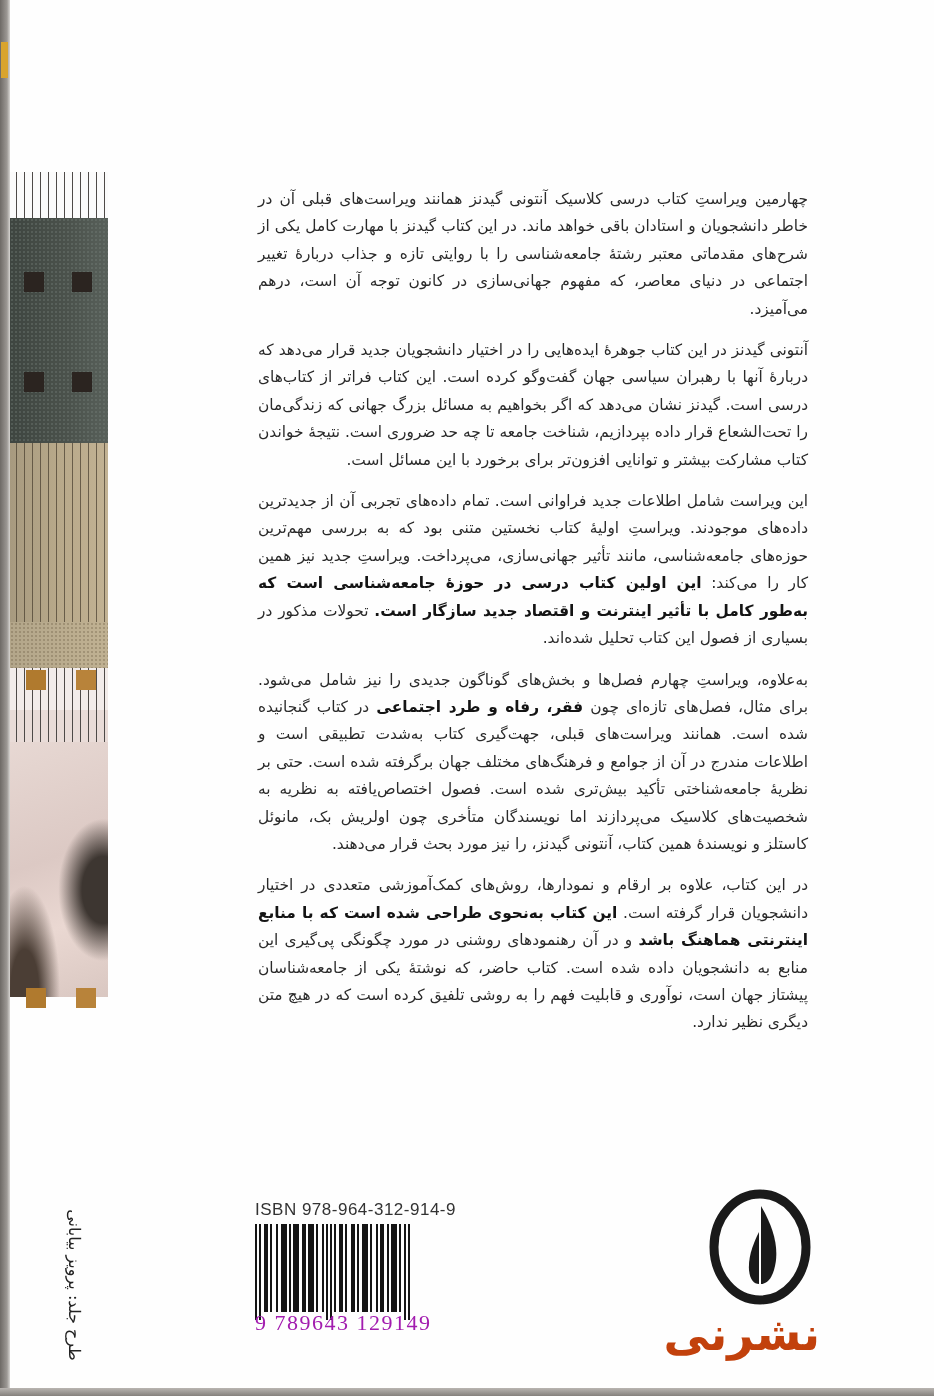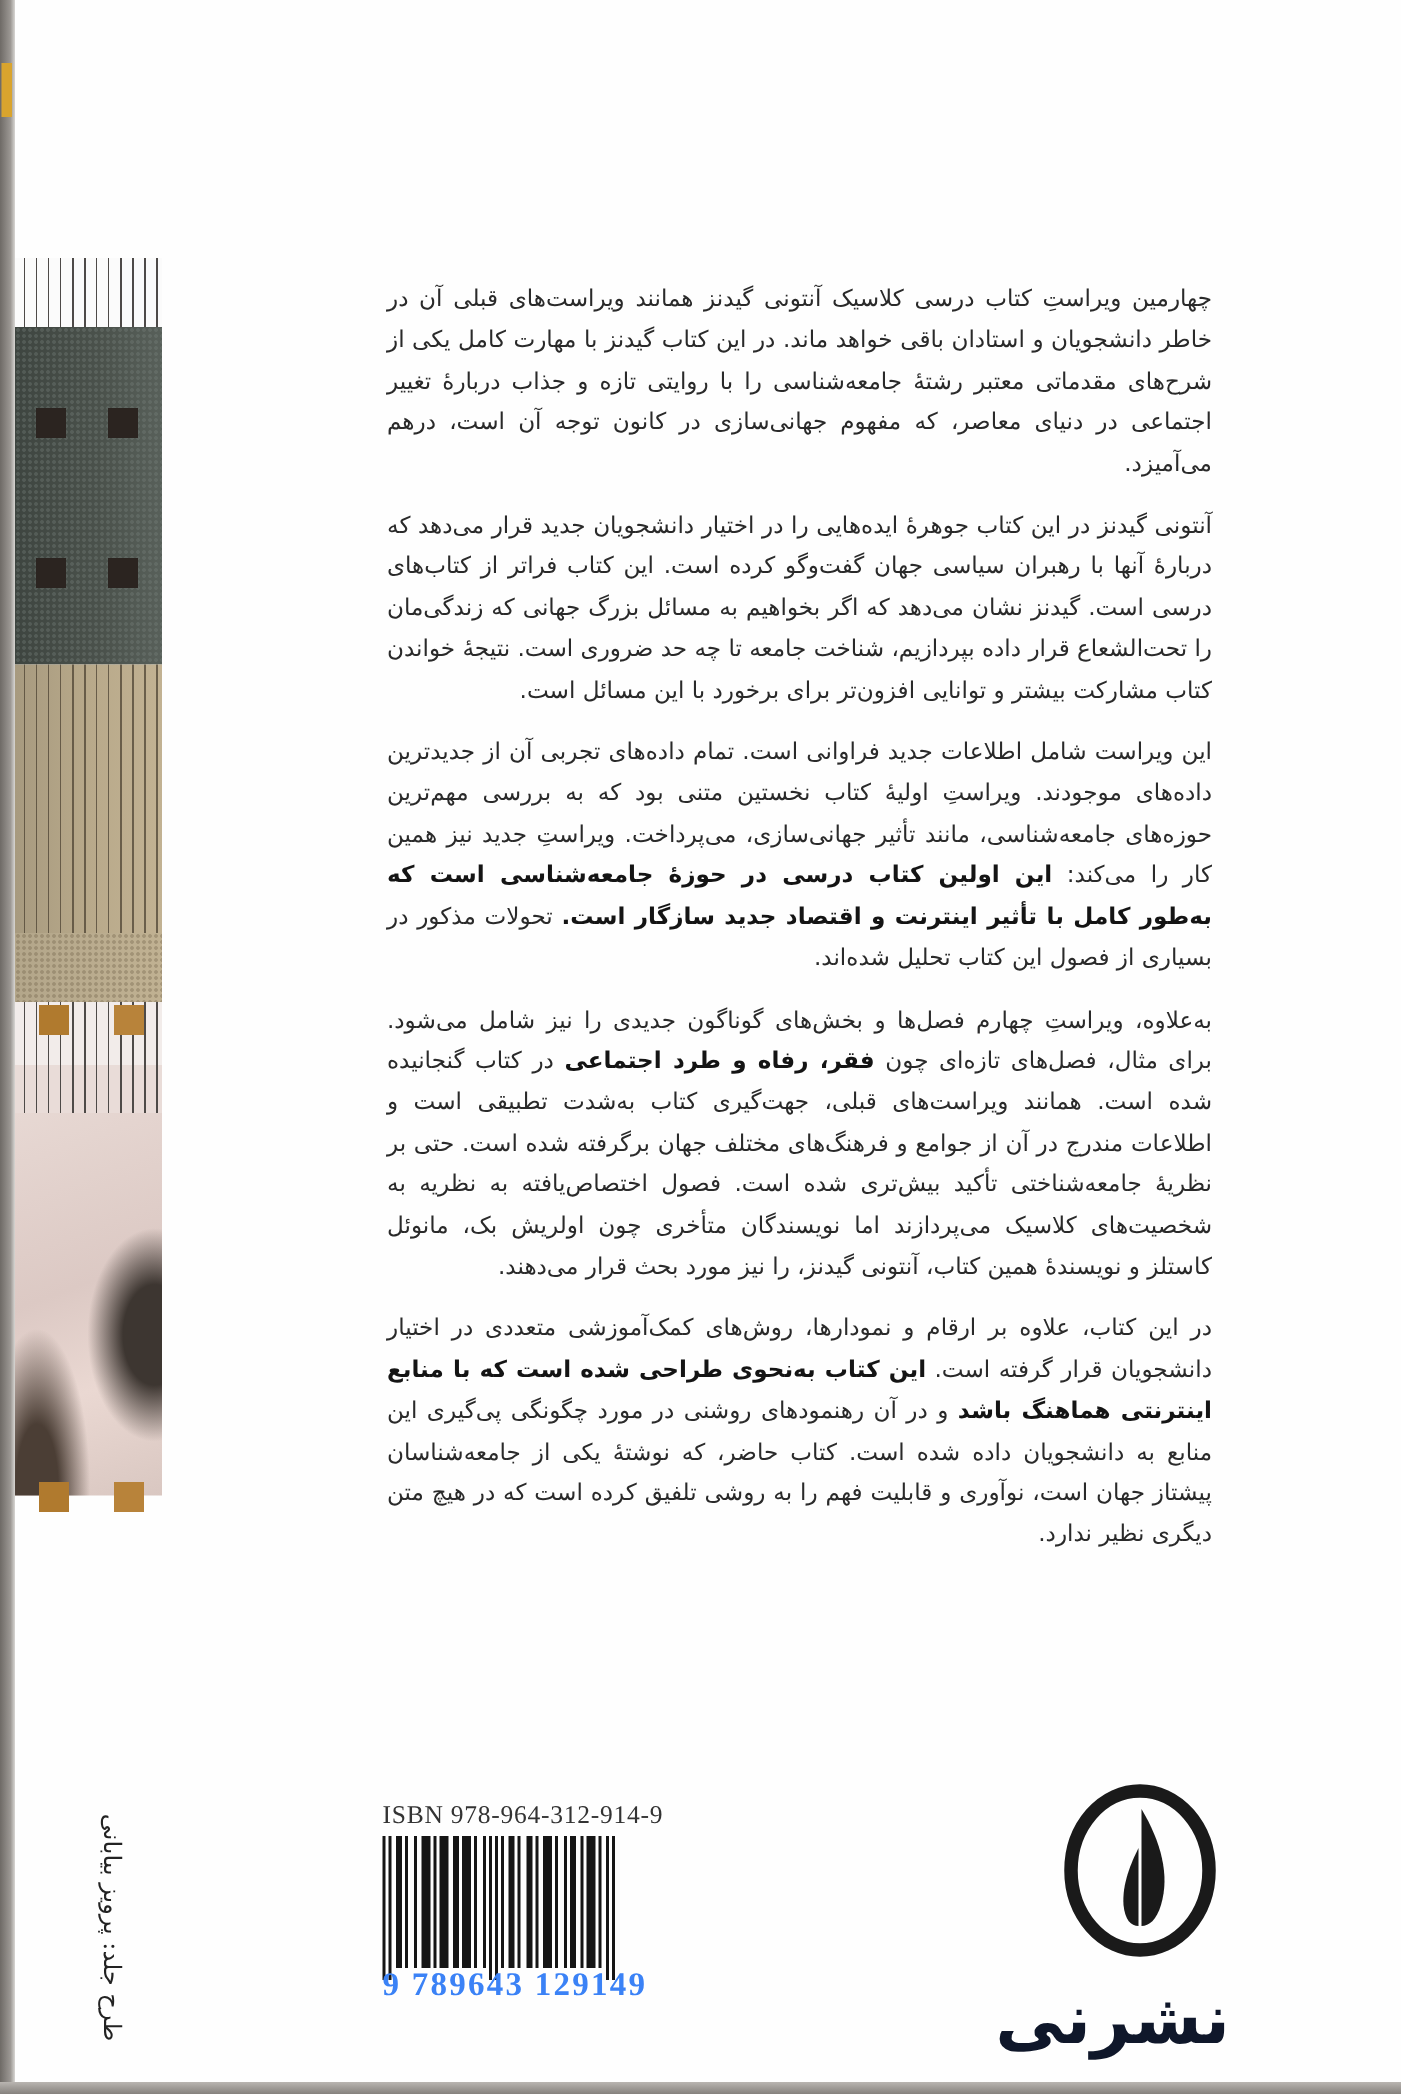--- a/index.html
+++ b/index.html
@@ -66,38 +66,38 @@
     position:absolute; left:258px; top:172px; width:550px;
     direction:rtl; text-align:justify; text-align-last:right;
     color:#2a2a2a; font-size:15.4px; line-height:27.4px;
   }
   .blurb p { margin:14px 0 0 0; }
   .blurb b { font-weight:bold; color:#141414; }
 
   
   .isbn-block { position:absolute; left:255px; top:1200px; width:225px; }
   .isbn-text {
-    font-family:Liberation Serif, serif; font-size:17px; letter-spacing:0.5px;
+    font-family:Liberation Sans, sans-serif; font-size:17px; letter-spacing:0.5px;
     color:#333; white-space:nowrap;
   }
   .barcode { display:flex; align-items:flex-start; height:88px; margin-top:4px; }
   .barcode span { display:block; background:#151515; height:88px; }
   .barcode span.long { height:96px; }
   .barcode span.gap { background:transparent; }
   .barcode-digits {
     font-family:"Liberation Serif", serif; font-size:22px; letter-spacing:1.5px;
-    color:#3b82f6; margin-top:-2px; white-space:nowrap;font-weight:bold;
+    color:#a21caf; margin-top:-2px; white-space:nowrap;
   }
 
   
   .logo { position:absolute; left:700px; top:1188px; width:120px; }
   .logo svg { display:block; margin:0 auto; }
   .logo-name {
-    text-align:center; font-size:46px; font-weight:bold; color:#0f172a;
-    direction:rtl; margin-top:12px; line-height:56px;
+    text-align:center; font-size:46px; font-weight:bold; color:#c2410c;
+    direction:rtl; margin-top:0px; line-height:56px;
   }
 
   .designer {
     position:absolute; left:44px; top:1200px;
     transform-origin:left top; transform:rotate(90deg) translate(0,-40px);
     font-size:16px; color:#222; direction:rtl; white-space:nowrap;
     font-family:"DejaVu Serif", serif; width:170px; text-align:center;
   }
 </style>
 </head>

